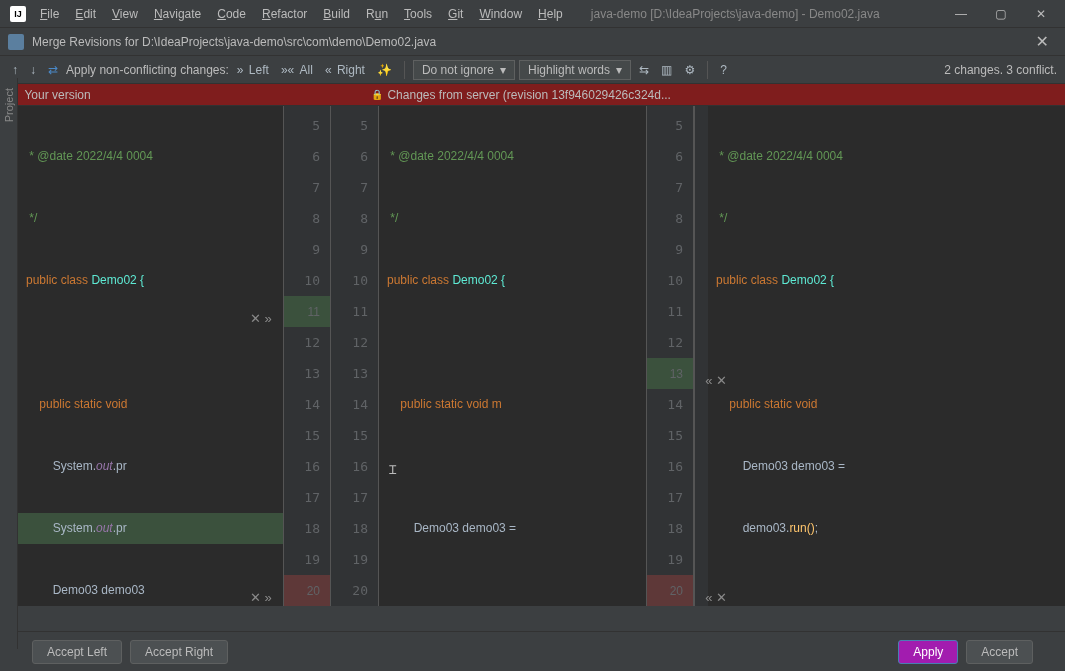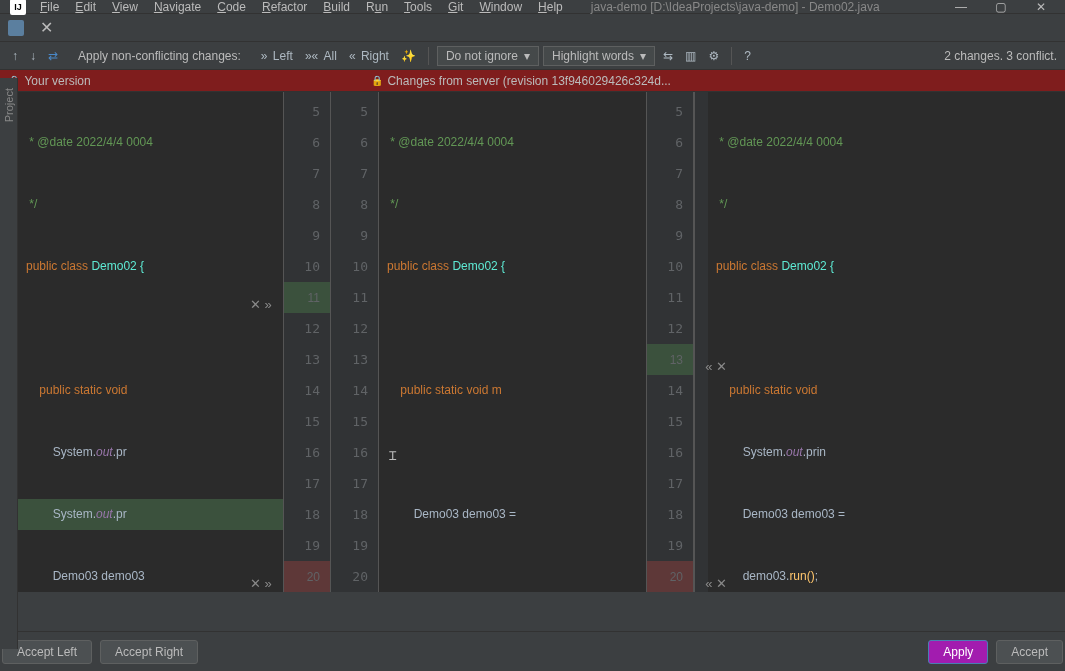--- a/index.html
+++ b/index.html
@@ -1,30 +1,30 @@
 <!DOCTYPE html>
 <html><head>
 <meta charset="utf-8">
 <style>
 *{margin:0;padding:0;box-sizing:border-box;font-family:'Segoe UI',Arial,sans-serif;font-size:12px}
 body{width:1065px;height:671px;background:#3c3f41;color:#bbb;overflow:hidden;position:relative}
-.titlebar{height:14px;background:#3c3f41;display:flex;align-items:center;padding:0 4px;border-bottom:1px solid #323232}
+.titlebar{height:28px;background:#3c3f41;display:flex;align-items:center;padding:0 4px;border-bottom:1px solid #323232}
 .app-icon{width:16px;height:16px;background:#fff;border-radius:2px;margin:0 6px;display:flex;align-items:center;justify-content:center;color:#000;font-weight:bold;font-size:9px}
 .menu-item{padding:2px 8px;cursor:pointer;color:#bbb}
 .titlebar-title{flex:1;text-align:left;color:#888;padding-left:20px}
 .win-controls{display:flex;gap:0}
 .win-btn{width:40px;height:28px;display:flex;align-items:center;justify-content:center;color:#bbb}
 .merge-header{height:28px;background:#3c3f41;display:flex;align-items:center;padding:0 8px;border-bottom:1px solid #323232}
 .merge-icon{width:16px;height:16px;background:#5b7f9f;border-radius:2px;margin-right:8px}
 .merge-title{flex:1;color:#bbb}
 .close-x{color:#bbb;font-size:16px;cursor:pointer;padding:0 8px}
 .toolbar{height:28px;background:#3c3f41;display:flex;align-items:center;padding:0 8px;border-bottom:1px solid #323232;gap:4px}
 .tb-btn{padding:2px 4px;color:#aeb9c2;cursor:pointer;display:flex;align-items:center;gap:2px}
 .tb-sep{width:1px;height:18px;background:#555;margin:0 4px}
-.apply-label{color:#bbb;margin:0 12px}
+.apply-label{color:#bbb;margin:0 0}
 .dropdown{background:#45494a;border:1px solid #5e6060;padding:2px 8px;color:#bbb;display:flex;align-items:center;gap:6px}
 .changes-info{margin-left:auto;color:#bbb}
 .panes-header{height:22px;background:#7f1d1d;display:flex;border-bottom:1px solid #323232}
 .pane-hdr{display:flex;align-items:center;padding:0 8px;color:#bbb;font-size:11px}
 .pane-hdr.left{width:363px}
 .pane-hdr.center{width:355px}
 .pane-hdr.right{flex:1}
 .lock-icon{margin-right:4px;font-size:10px}
 .diff-area{height:500px;display:flex;background:#2b2b2b;position:relative;overflow:hidden}
 .pane{display:flex;flex-direction:column;overflow:hidden}
@@ -36,21 +36,21 @@
 .code{padding:4px 0;font-family:'Consolas','Courier New',monospace;font-size:14px;line-height:31px;white-space:pre;color:#a9b7c6;position:relative}
 .ln{display:block;height:31px;text-align:right;padding-right:10px;color:#606366;font-family:Consolas,monospace;font-size:13px;line-height:31px}
 .line{display:block;height:31px;padding-left:8px;position:relative}
 .kw{color:#cc7832}
 .cls{color:#5eead4}
 .mth{color:#ffc66d}
 .fld{color:#9876aa;font-style:italic}
 .doc{color:#629755}
 .hl-green{background:#3b513d}
 .hl-red{background:#5e3838}
-.btn-row{position:absolute;bottom:0;left:0;right:0;height:40px;background:#3c3f41;border-top:1px solid #323232;display:flex;align-items:center;padding:0 2px;gap:8px}
+.btn-row{position:absolute;bottom:0;left:0;right:0;height:40px;background:#3c3f41;border-top:1px solid #323232;display:flex;align-items:center;padding:0 32px;gap:8px}
 .btn{background:#4c5052;border:1px solid #5e6060;padding:4px 14px;color:#bbb;cursor:pointer;border-radius:3px}
 .btn.primary{background:#a21caf;border-color:#4a7eb3;color:#fff}
 .statusbar{position:absolute;bottom:0;left:0;right:0;height:22px;background:#3c3f41;border-top:1px solid #555;display:flex;align-items:center;padding:0 8px;color:#888;font-size:11px;z-index:-1}
 .statusbar .right{margin-left:auto;display:flex;gap:14px}
 .merge-arrows{position:absolute;display:flex;gap:4px;font-size:13px;color:#8a8a8a}
 .spine{width:14px;background:#313335;border-left:1px solid #555}
 .left-rail{position:absolute;left:0;top:78px;bottom:22px;width:18px;background:#3c3f41;border-right:1px solid #323232;z-index:5;display:flex;flex-direction:column;gap:30px;padding-top:10px;align-items:center}
 .rail-txt{writing-mode:vertical-lr;transform:rotate(180deg);color:#888;font-size:11px}
 </style>
 </head>
@@ -77,20 +77,21 @@
   <div class="titlebar-title">java-demo [D:\IdeaProjects\java-demo] - Demo02.java</div>
   <div class="win-controls">
     <div class="win-btn">—</div>
     <div class="win-btn">▢</div>
     <div class="win-btn">✕</div>
   </div>
 </div>
 
 <div class="merge-header">
   <div class="merge-icon"></div>
+  <div class="merge-title">Merge Revisions for D:\IdeaProjects\java-demo\src\com\demo\Demo02.java</div>
   <div class="close-x">✕</div>
 </div>
 
 <div class="toolbar">
   <span class="tb-btn">↑</span>
   <span class="tb-btn">↓</span>
   <span class="tb-btn" style="color:#4a88c7">⇄</span>
   <span class="apply-label">Apply non-conflicting changes:</span>
   <span class="tb-btn">»&nbsp;<span>Left</span></span>
   <span class="tb-btn">»«&nbsp;<span>All</span></span>
@@ -231,21 +232,20 @@
 
   <div class="spine"></div>
 
   <div class="pane right" style="flex:1">
     <div class="code">
 <span class="line"><span class="doc"> * @date 2022/4/4 0004</span></span>
 <span class="line"><span class="doc"> */</span></span>
 <span class="line"><span class="kw">public </span><span class="kw">class </span><span class="cls">Demo02 {</span></span>
 <span class="line"></span>
 <span class="line">    <span class="kw">public </span><span class="kw">static </span><span class="kw">void</span></span>
-<span class="line">        <span>System.</span><span class="fld">out</span><span>.prin</span></span>
 <span class="line">        <span>Demo03 demo03 =</span></span>
 <span class="line">        <span>demo03.</span><span class="mth">run()</span><span>;</span></span>
 
 
 
 
 
 
 
 

